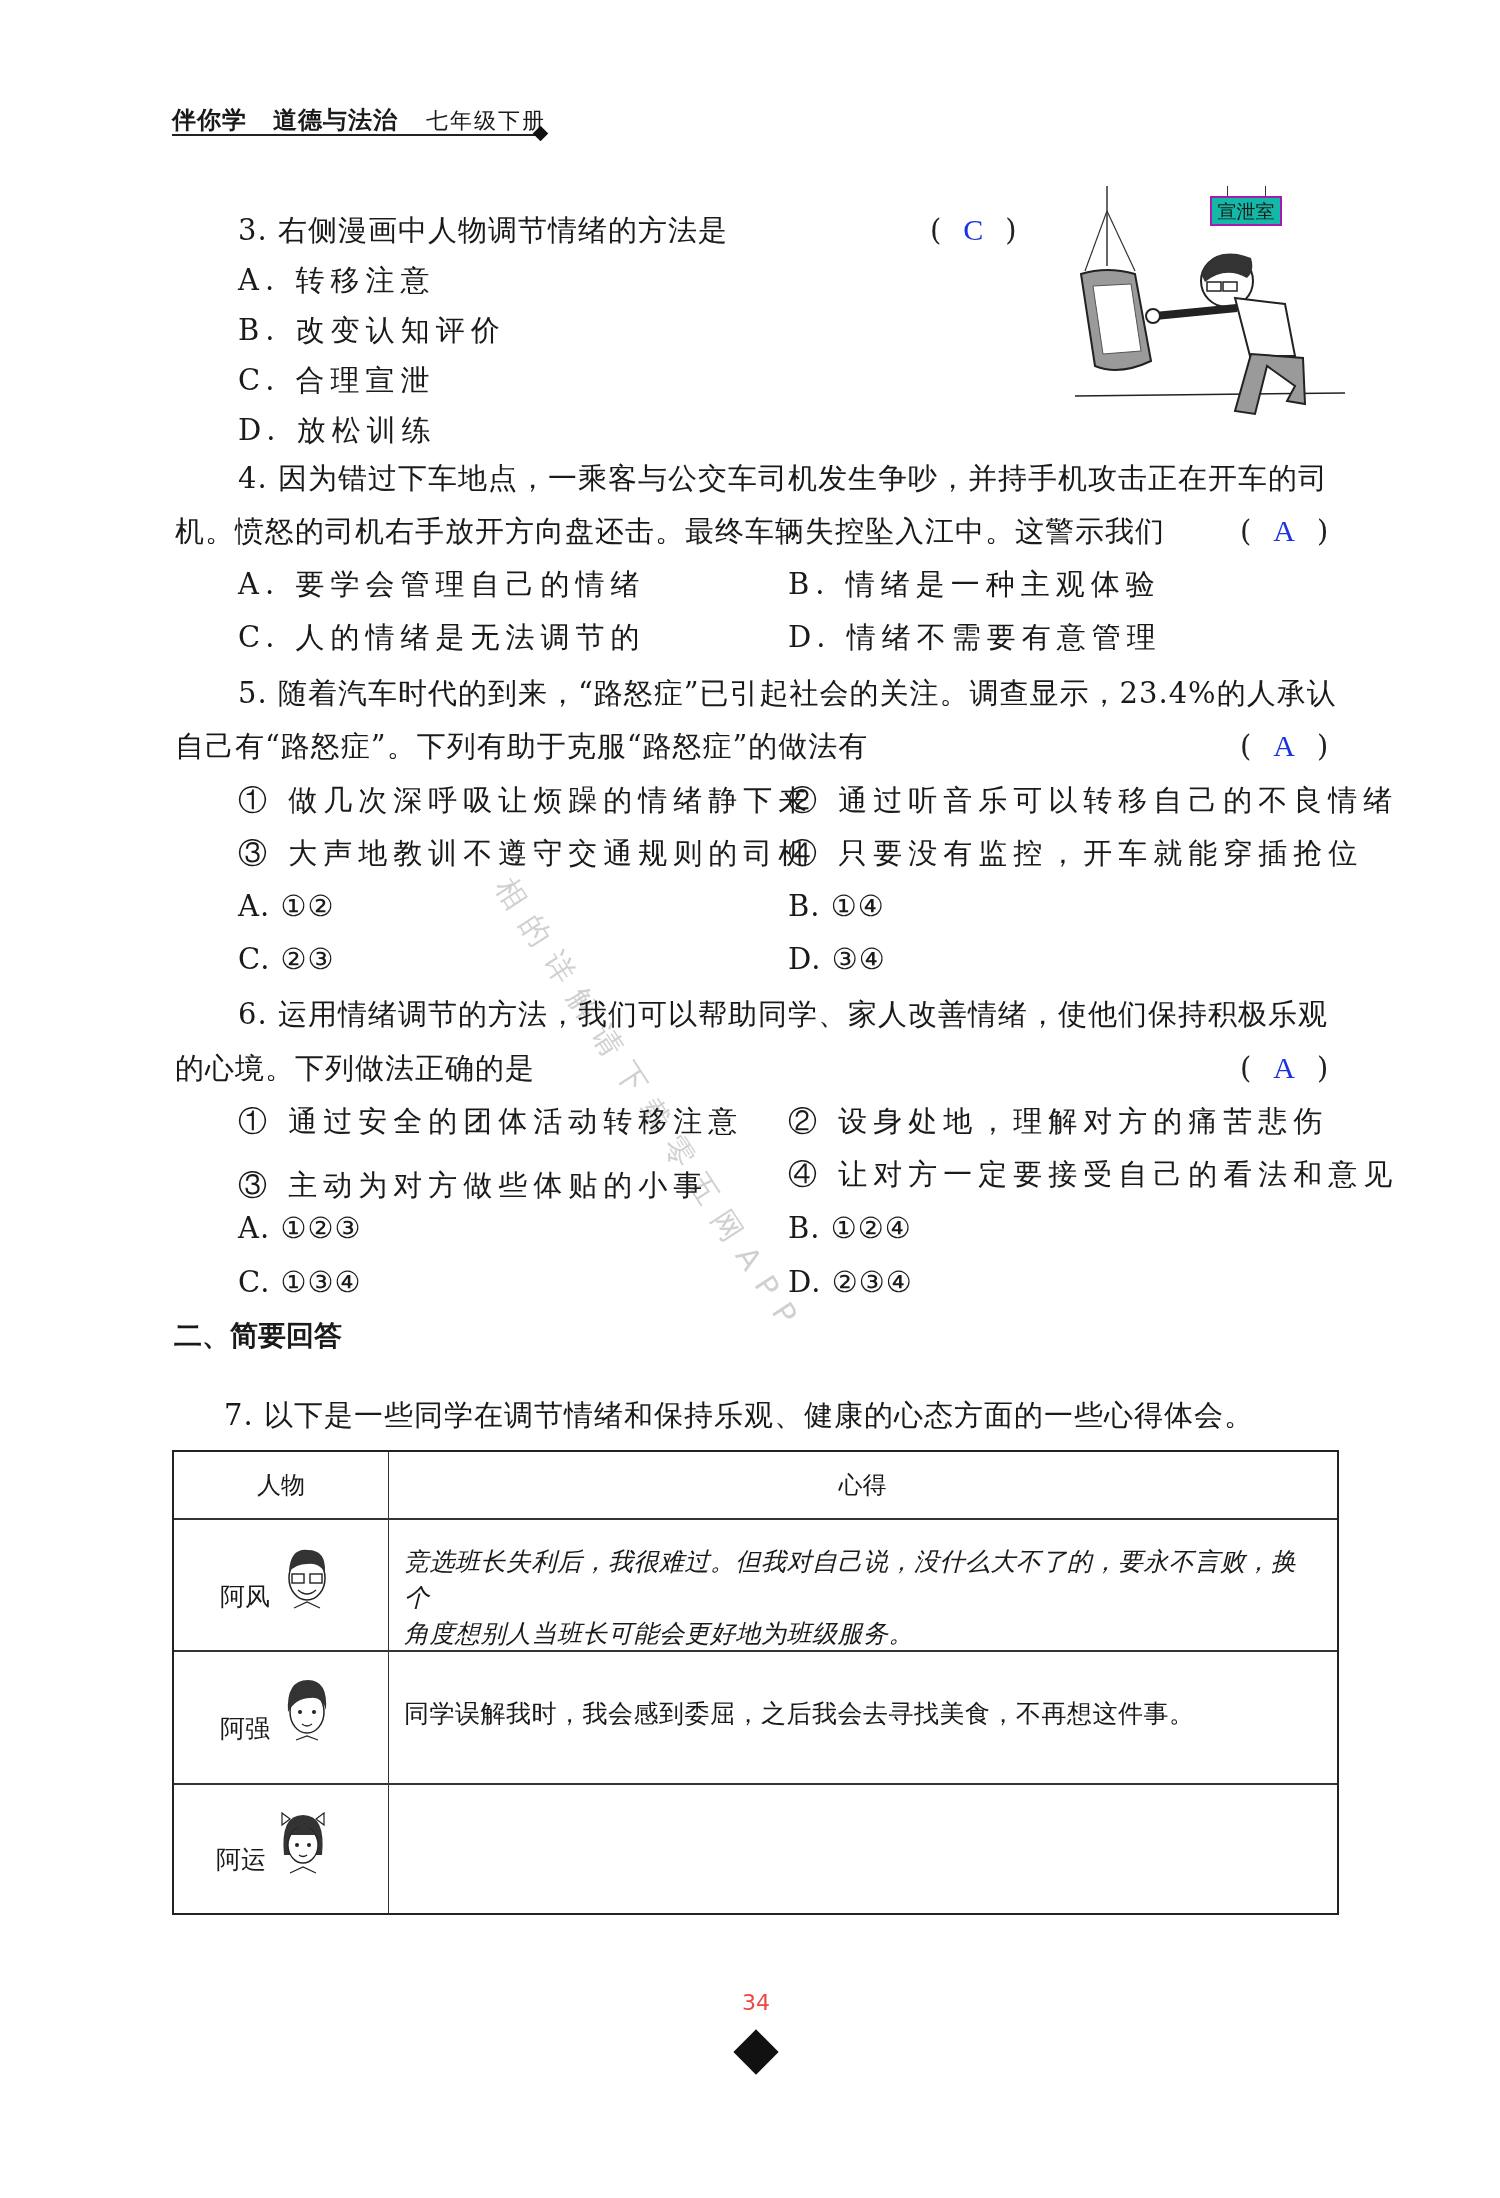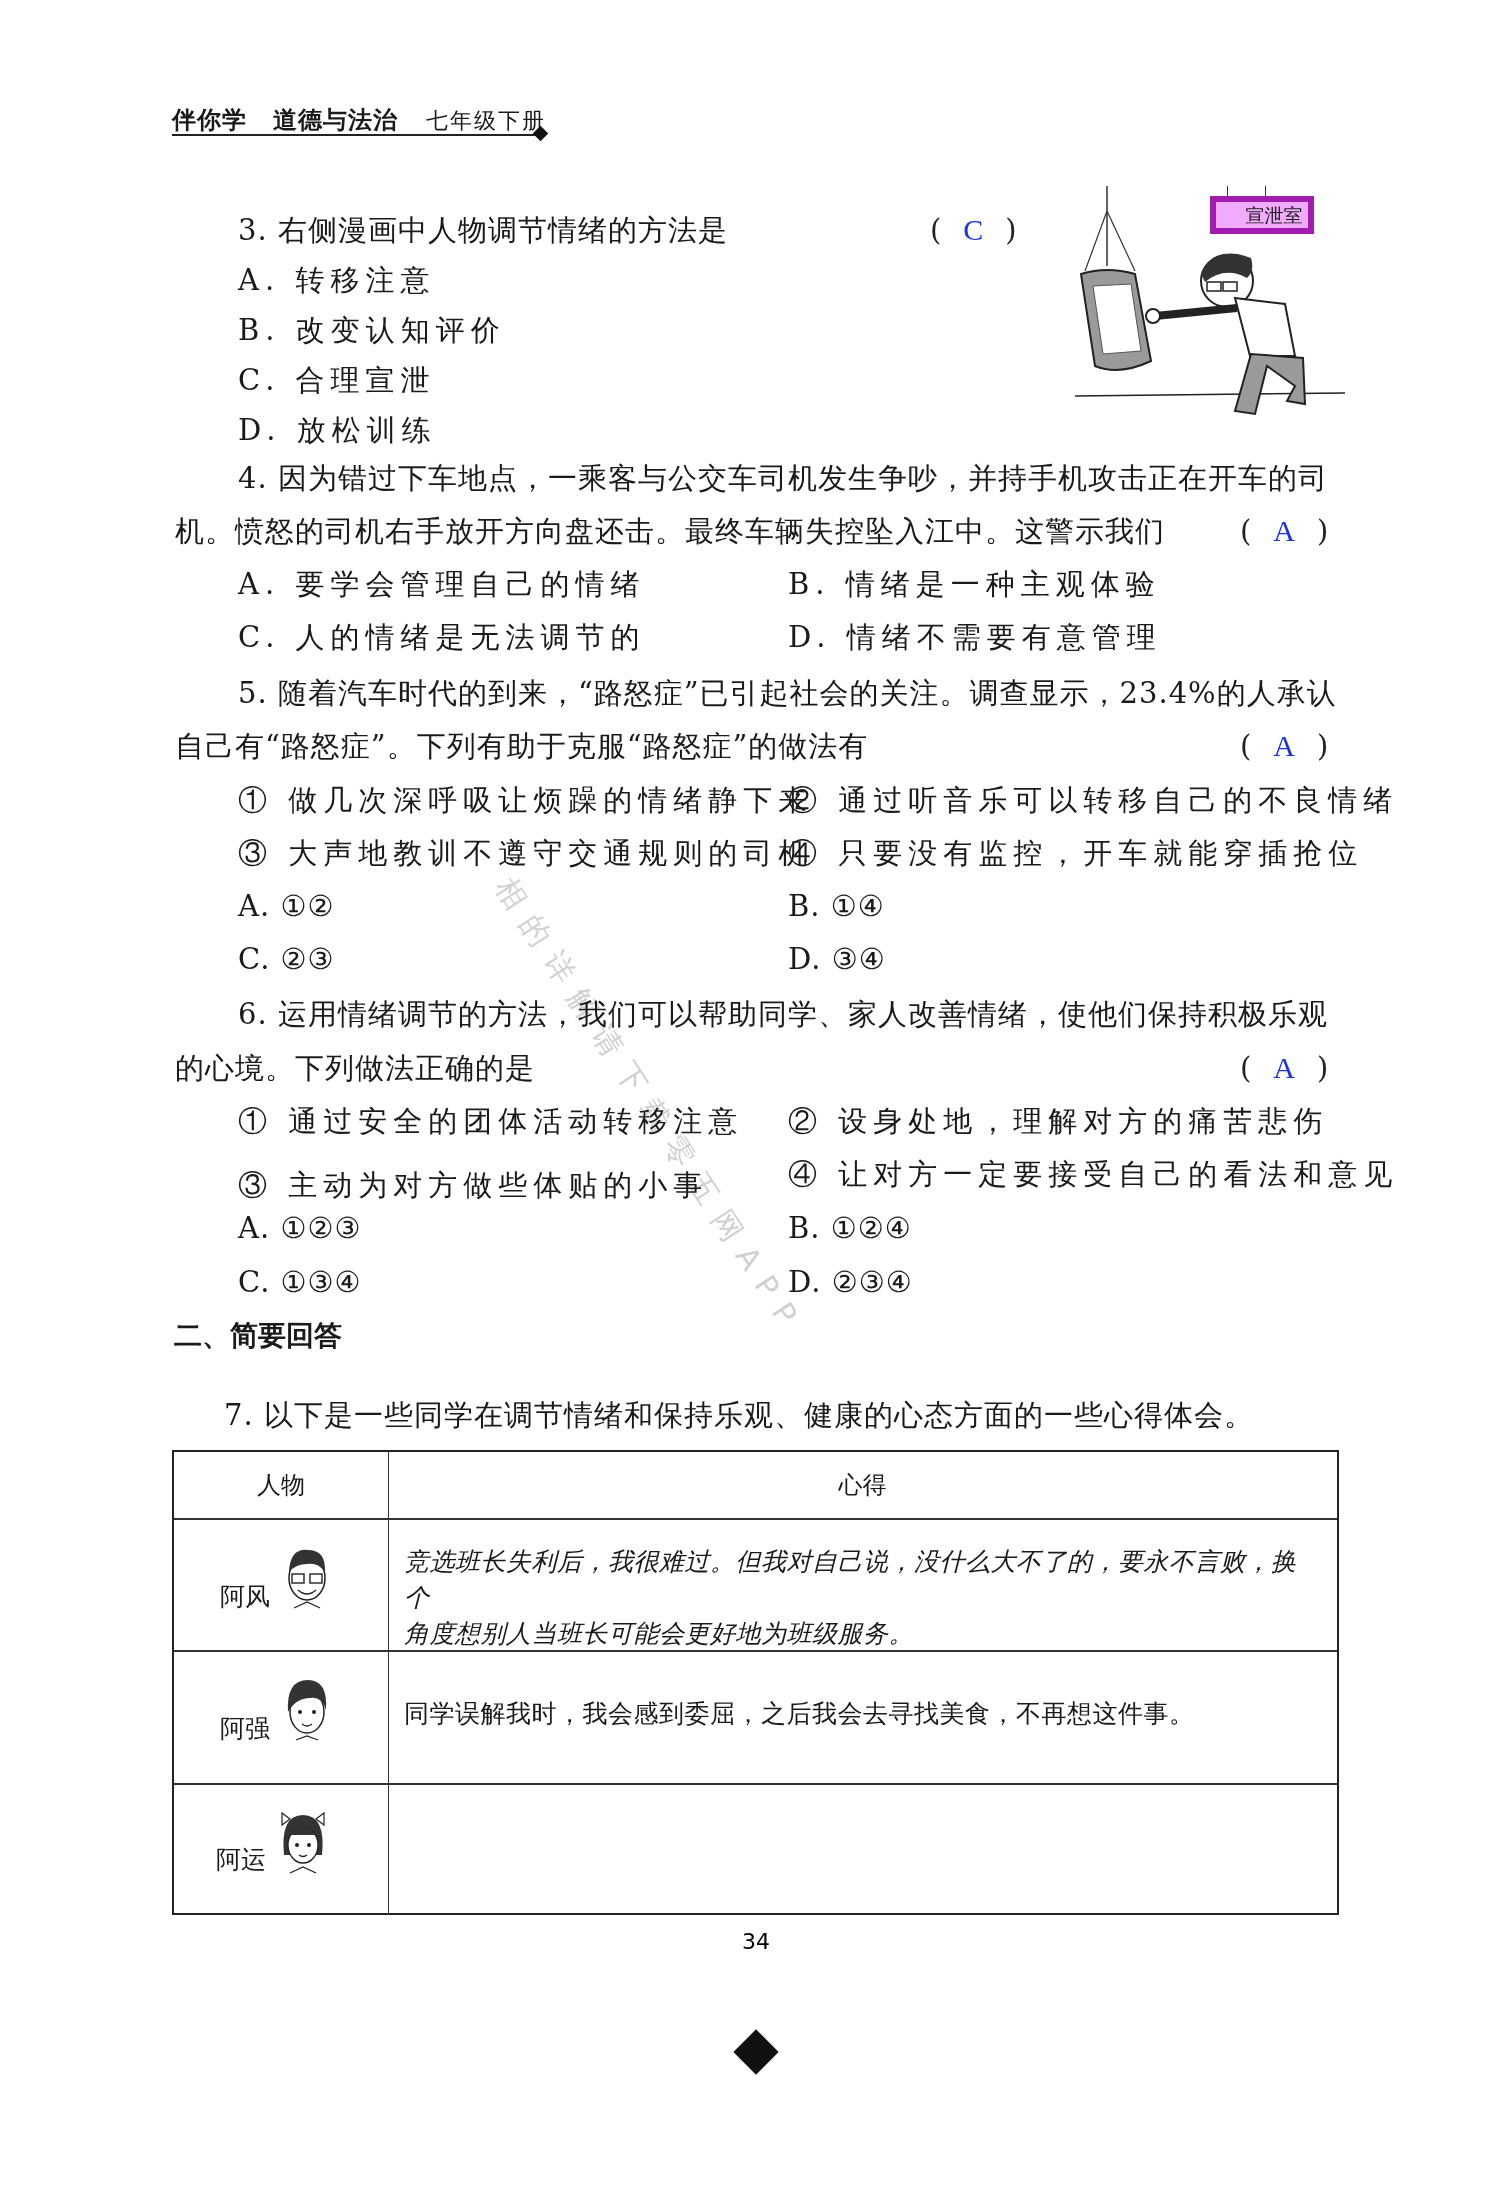--- a/index.html
+++ b/index.html
@@ -18,34 +18,34 @@
 
   .line { position:absolute; font-size:29px; line-height:36px; white-space:nowrap; letter-spacing:1px; }
   .opt { letter-spacing:6px; }
   .ans { position:absolute; font-size:29px; line-height:36px; white-space:nowrap; }
   .ans .paren { color:#222; }
   .ans .val { color:#1a33e0; font-family:"Liberation Serif", serif; font-size:30px; margin:0 22px; }
   .section { position:absolute; font-family:"DejaVu Sans", sans-serif; font-weight:bold; font-size:28px; line-height:36px; }
 
   
   .illus { left:1055px; top:186px; width:290px; height:240px; }
-  .sign { position:absolute; left:155px; top:10px; width:68px; height:26px; border:6px solid #a21caf; font-size:19px; line-height:26px; text-align:center; background:#f0abfc;padding-left:24px; }
+  .sign { position:absolute; left:155px; top:10px; width:68px; height:26px; border:2px solid #a21caf; font-size:19px; line-height:26px; text-align:center; background:#14b8a6; }
   .sign-wire { position:absolute; top:0; width:0; height:10px; border-left:1.5px solid #333; }
 
   
   .tbl { left:172px; top:1450px; width:1167px; height:465px; border:2px solid #222; box-sizing:border-box; }
   .tbl .row { position:absolute; left:0; right:0; border-bottom:2px solid #333; }
   .tbl .vdiv { position:absolute; left:214px; top:0; bottom:0; border-left:1.5px solid #333; }
   .tbl .th { position:absolute; font-size:24px; line-height:30px; text-align:center; }
   .tbl .name { position:absolute; left:46px; font-size:25px; line-height:30px;margin-top:12px; }
   .tbl .avatar { position:absolute; left:108px; width:50px; height:80px; }
   .tbl .cell { position:absolute; left:230px; right:16px; font-size:25px; line-height:36px; letter-spacing:0.5px; }
 
   .pgnum { left:740px; top:2036px; width:32px; height:32px; background:#111; transform:rotate(45deg); }
-  .pgtxt { left:726px; top:1927px; width:60px; text-align:center; color:#000000; font-family:"DejaVu Sans", sans-serif; font-size:22px; line-height:30px; }
+  .pgtxt { left:726px; top:1988px; width:60px; text-align:center; color:#ef4444; font-family:"DejaVu Sans", sans-serif; font-size:22px; line-height:30px; }
 
   .watermark { left:520px; top:870px; font-family:"DejaVu Sans", sans-serif; font-size:30px; color:rgba(120,120,120,0.35); transform-origin:0 0; transform:rotate(57deg); letter-spacing:14px; white-space:nowrap; }
 </style>
 </head>
 <body>
 
 <div class="abs hdr">
   <span class="bold">伴你学</span>
   <span class="bold gap">道德与法治</span>
   <span class="light">七年级下册</span>

